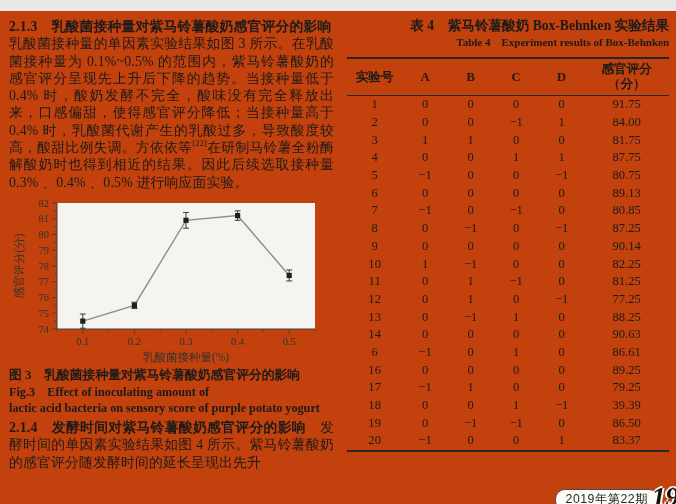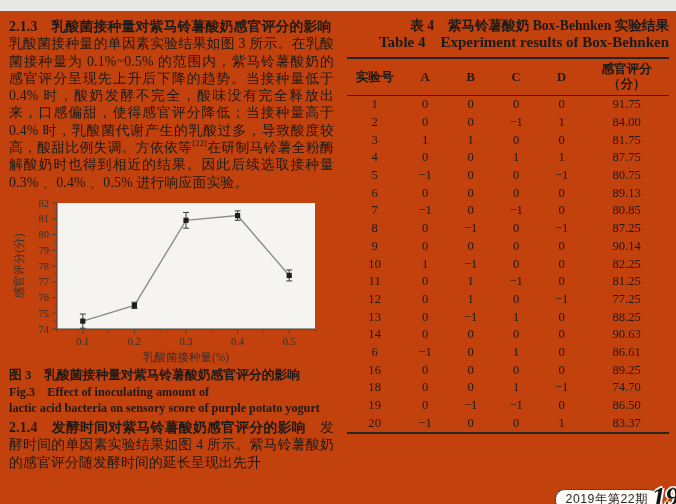--- a/index.html
+++ b/index.html
@@ -19,21 +19,21 @@
   .para .hd{font-weight:bold;}
   .para sup{font-size:8.5px; vertical-align:super; line-height:0;}
   
   .figure{margin:4px 0 0 2px; width:320px; height:170px;}
   .fig-caption{margin-top:2px; text-align:left;}
   .fig-caption .cn{font-size:12.8px; font-weight:bold; line-height:17px;}
   .fig-caption .en{font-size:12.2px; font-weight:bold; line-height:16px;}
   
   .tbl-title{text-align:right; line-height:17px;}
   .tbl-title .cn{font-size:13.6px; font-weight:bold;}
-  .tbl-title .en{font-size:15px; font-weight:bold;}
+  .tbl-title .en{font-size:11px; font-weight:bold;}
   
   table.tbl{
     width:100%; border-collapse:collapse; margin-top:6px;
     font-size:12.6px;
   }
   table.tbl thead th{
     font-weight:bold; padding:3px 0 3px 0; white-space:pre-line;
     border-top:2px solid #262626; border-bottom:1.4px solid #262626;
     line-height:15px; text-align:center;
   }
@@ -290,26 +290,34 @@
           </tr>
           <tr>
             <td>16</td>
             <td>0</td>
             <td>0</td>
             <td>0</td>
             <td>0</td>
             <td>89.25</td>
           </tr>
           <tr>
+            <td>17</td>
+            <td>−1</td>
+            <td>1</td>
+            <td>0</td>
+            <td>0</td>
+            <td>79.25</td>
+          </tr>
+          <tr>
             <td>18</td>
             <td>0</td>
             <td>0</td>
             <td>1</td>
             <td>−1</td>
-            <td>74.70</td>
+            <td>39.39</td>
           </tr>
           <tr>
             <td>19</td>
             <td>0</td>
             <td>−1</td>
             <td>−1</td>
             <td>0</td>
             <td>86.50</td>
           </tr>
           <tr>

